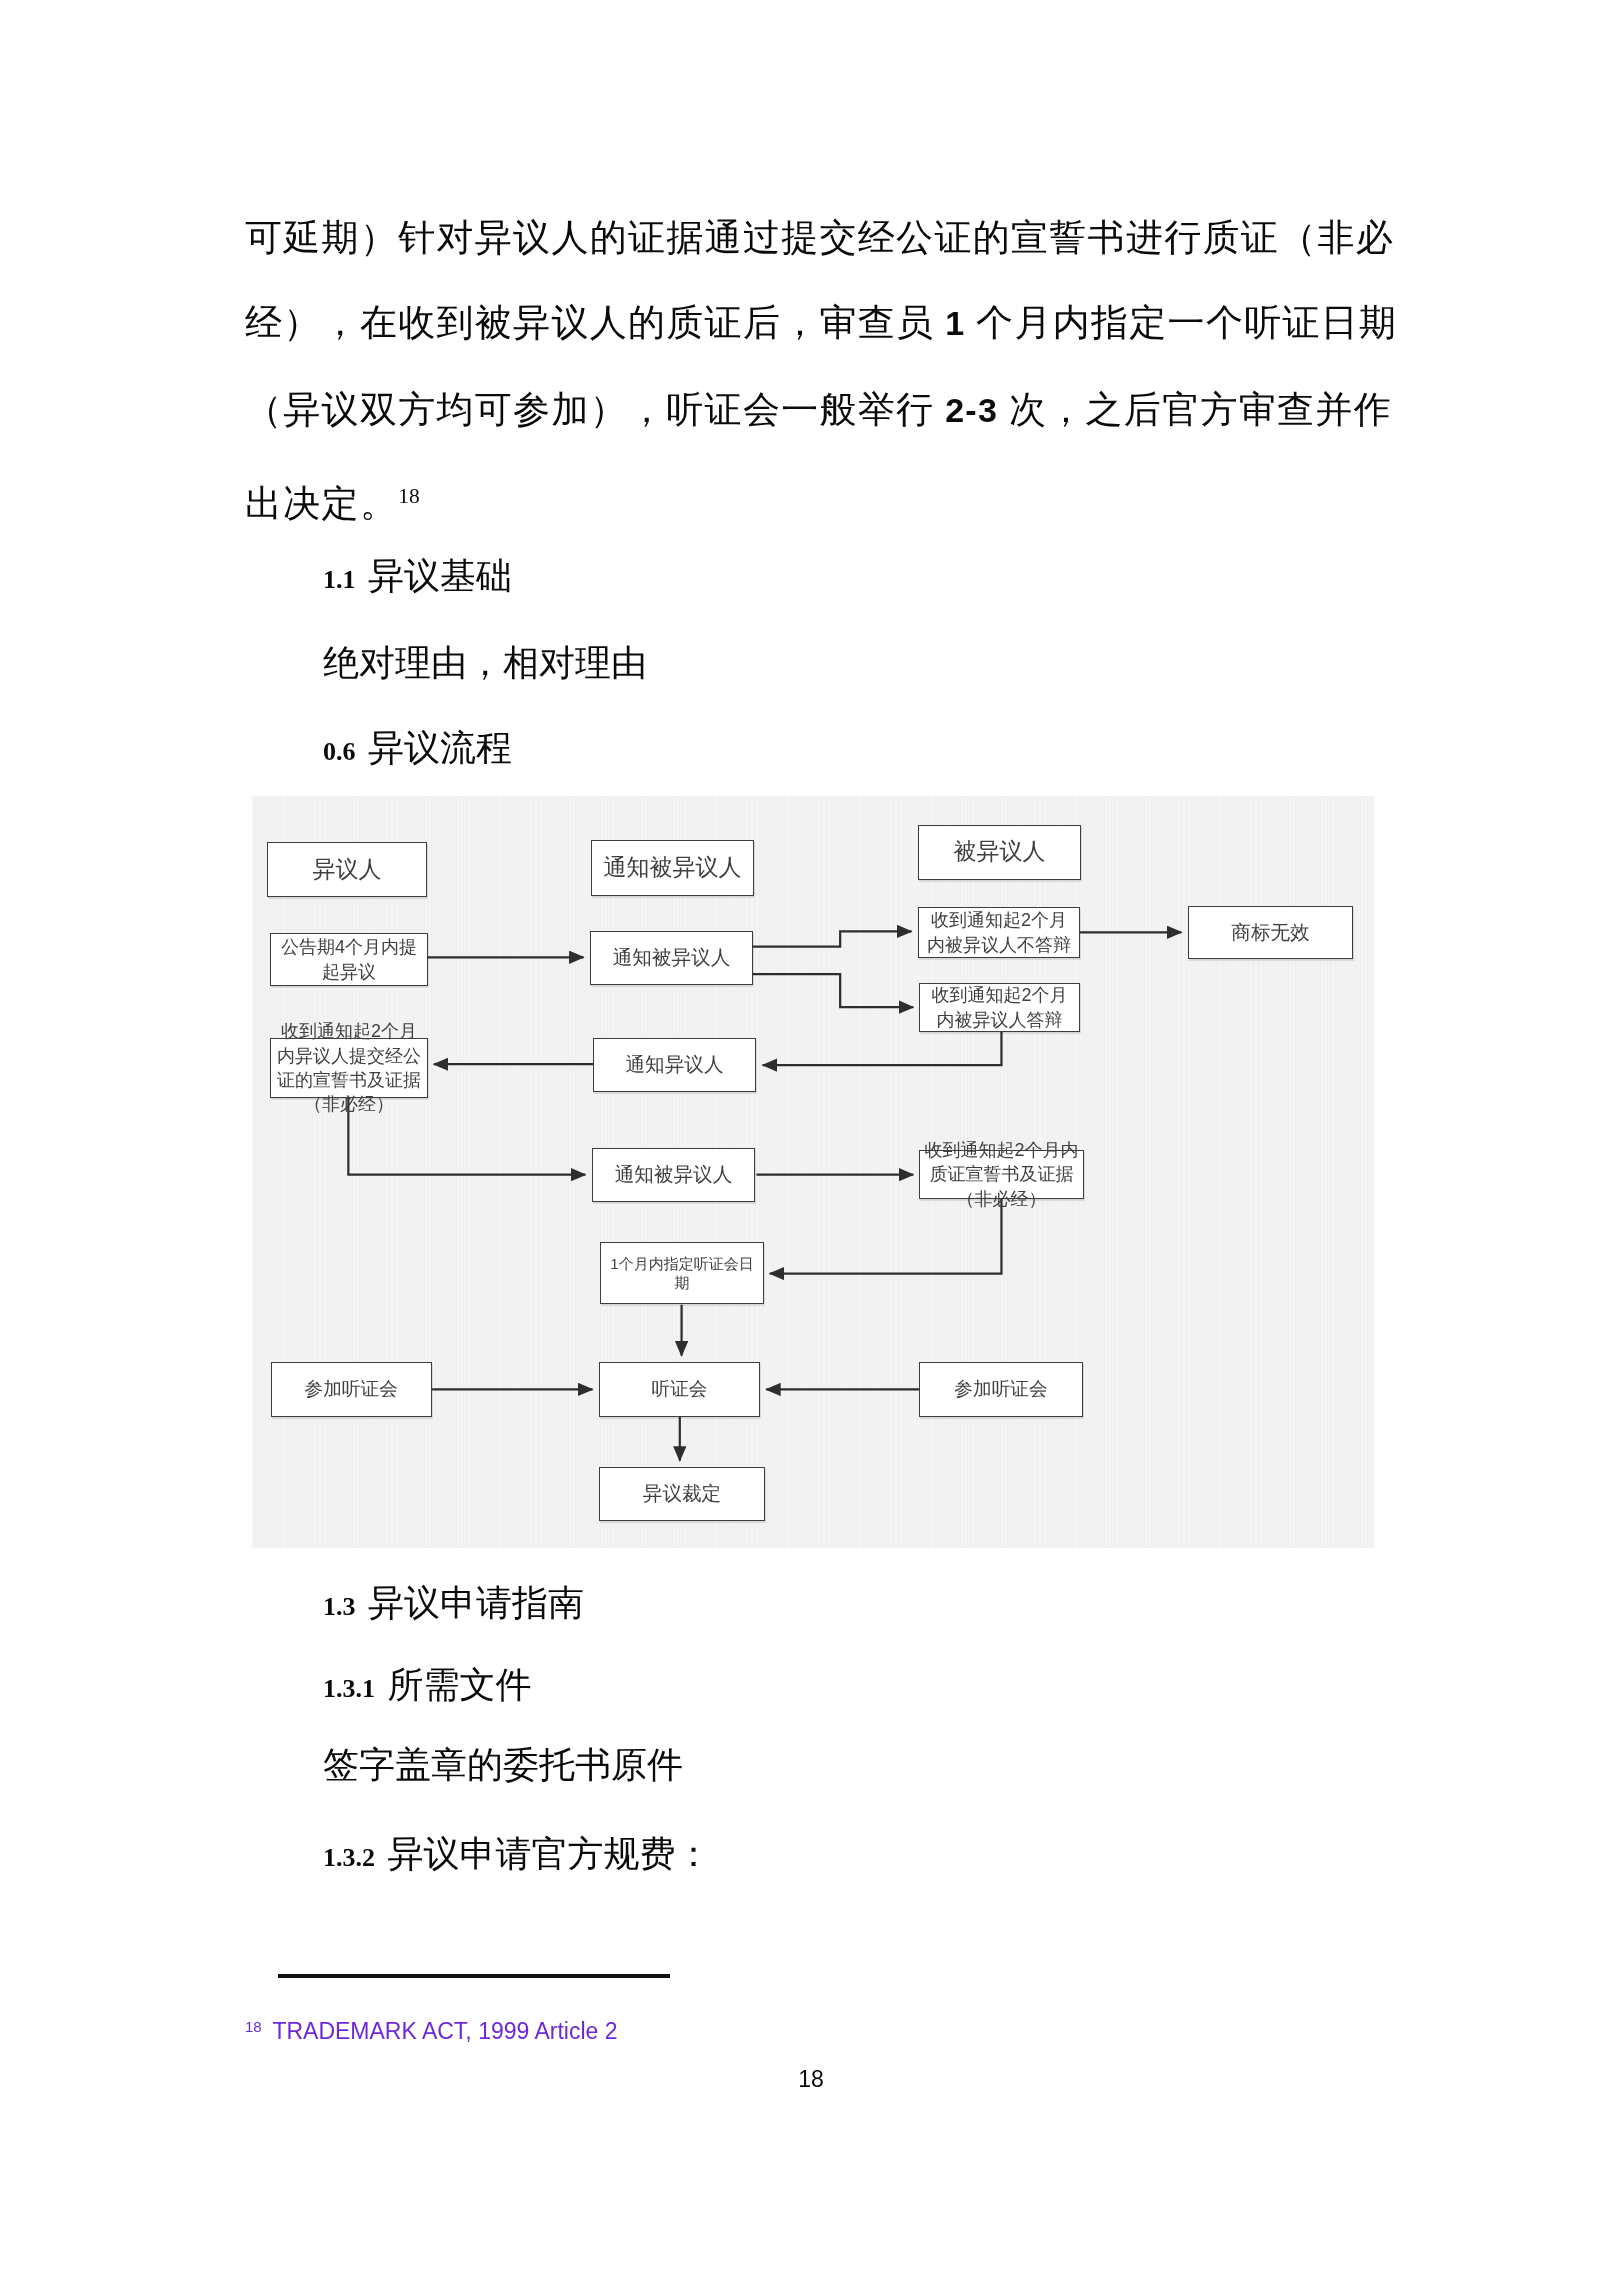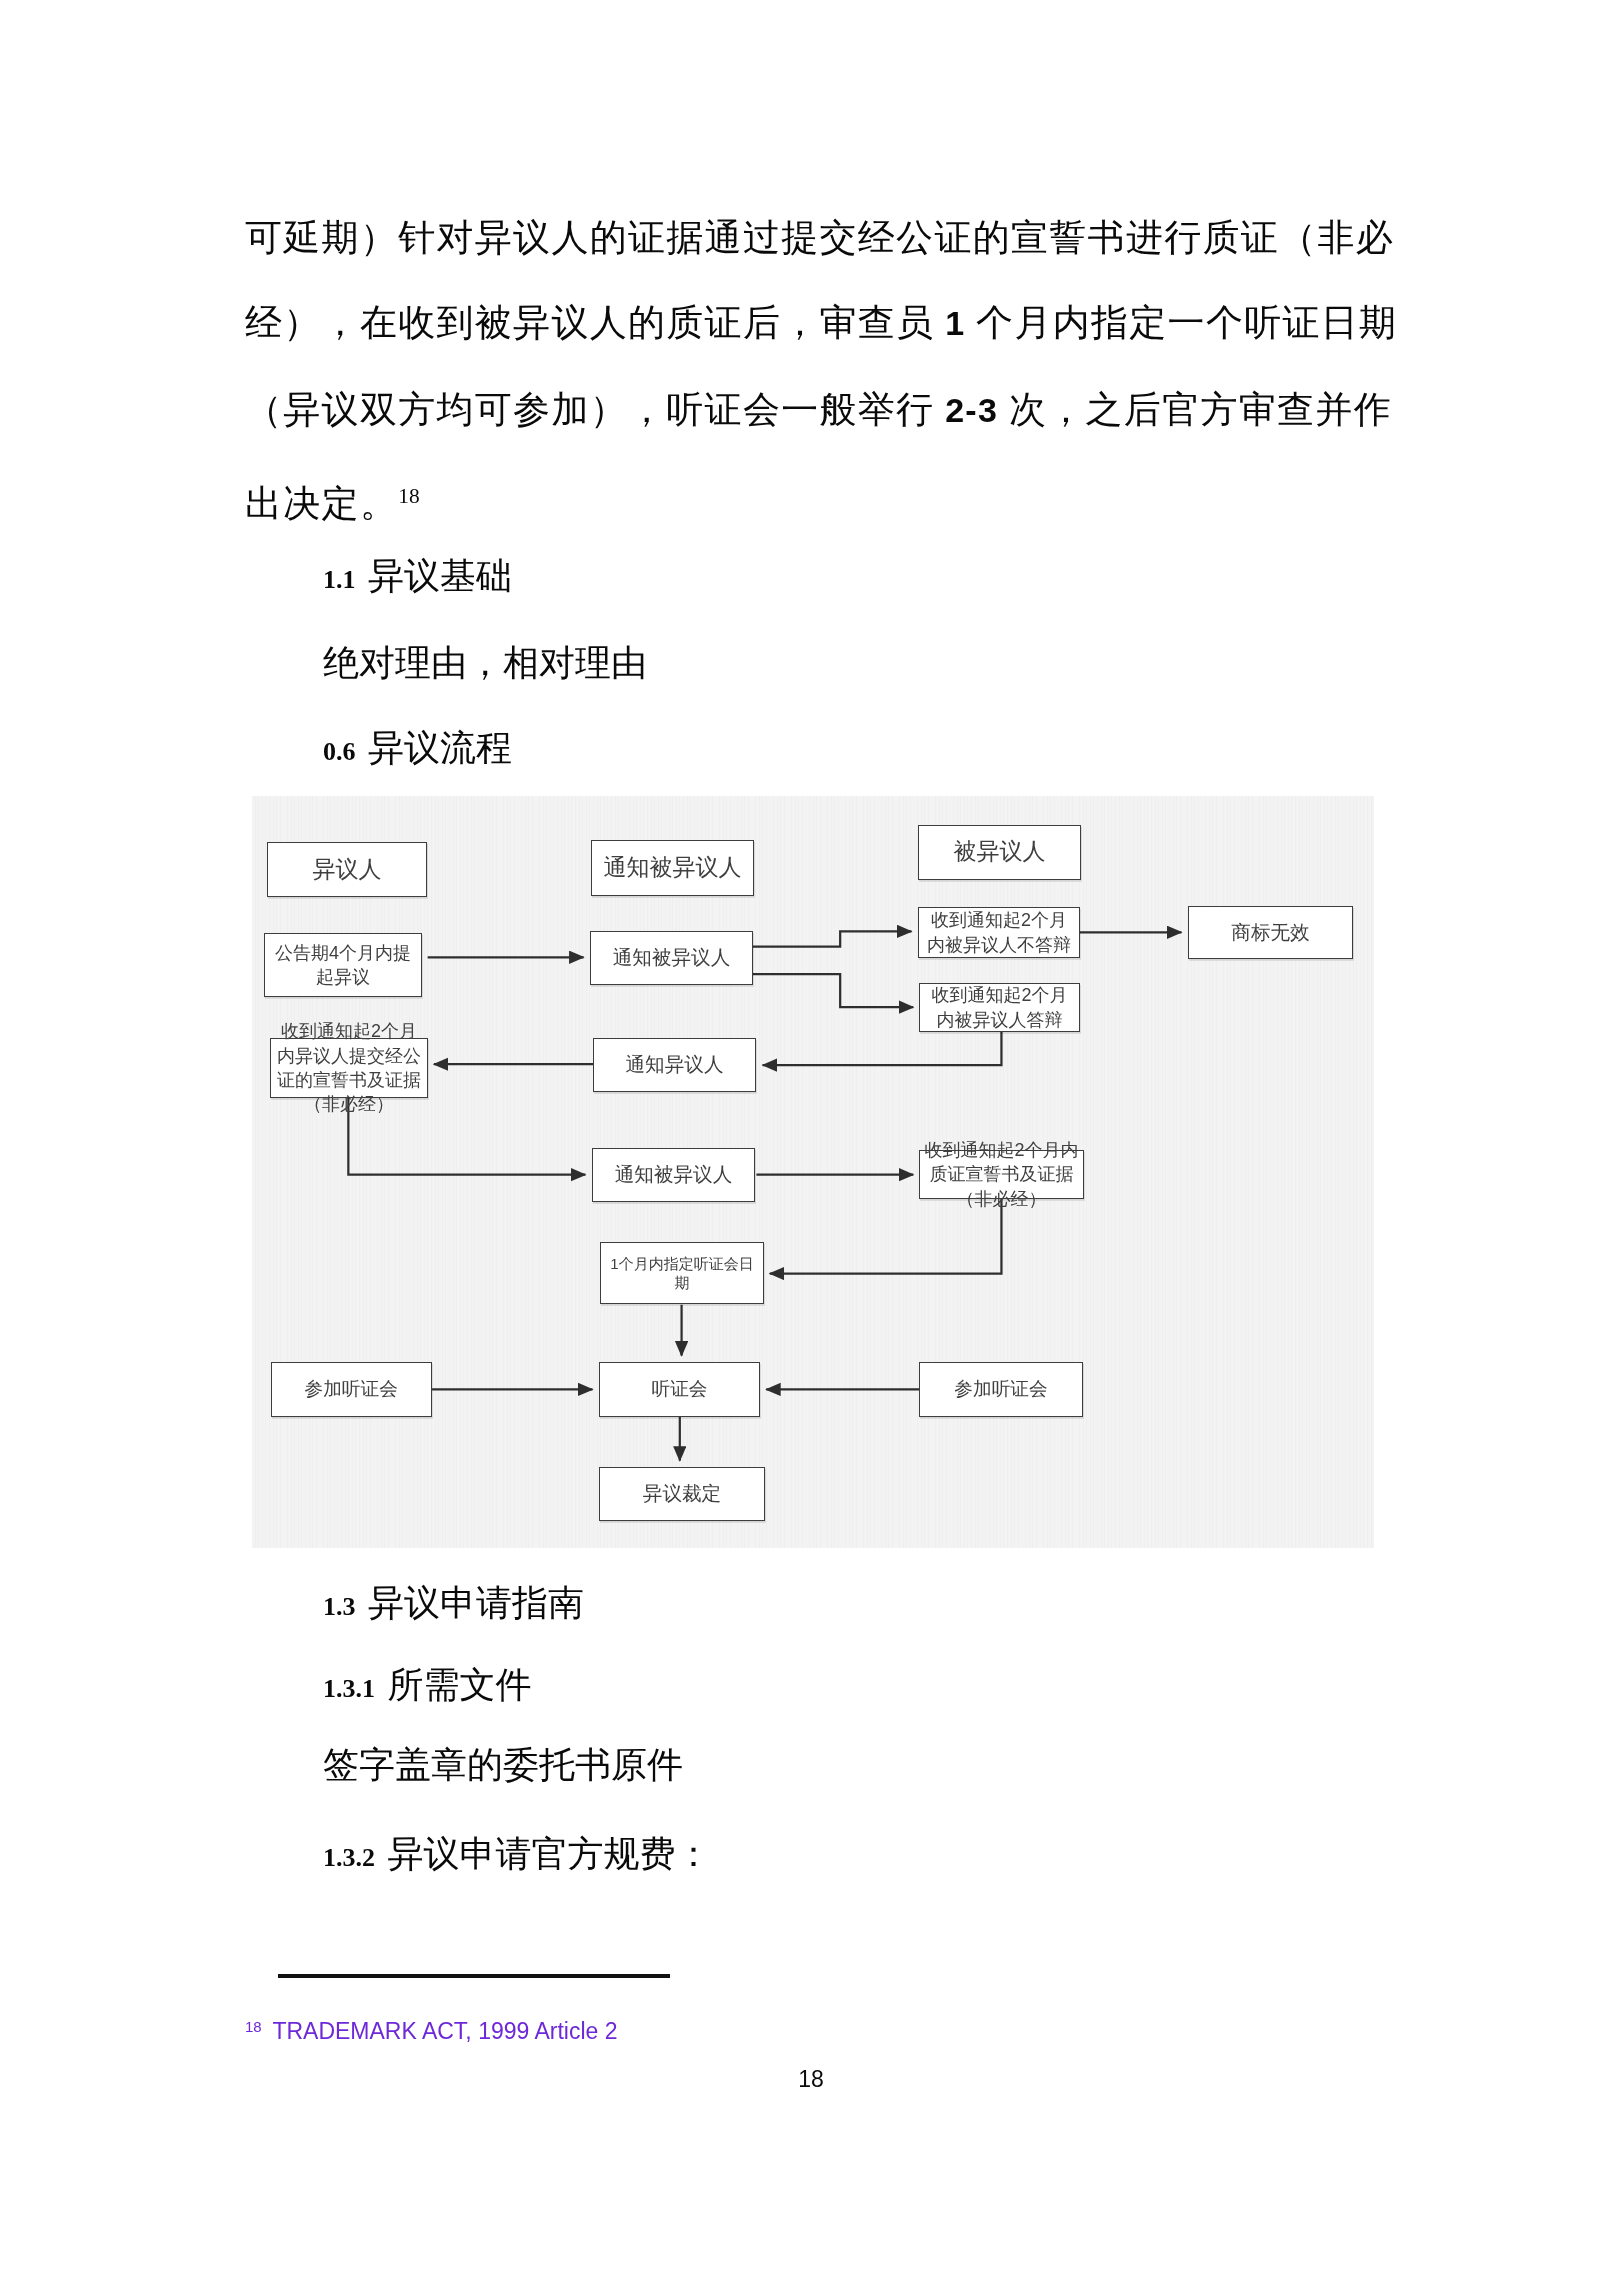--- a/index.html
+++ b/index.html
@@ -89,21 +89,21 @@
       <path class="line" marker-end="url(#ah)" d="M482,571 V628"></path>
       <path class="line" marker-end="url(#ah)" d="M202,666 H382"></path>
       <path class="line" marker-end="url(#ah)" d="M749,666 H577"></path>
       <path class="line" marker-end="url(#ah)" d="M480,697 V746"></path>
     </svg>
 
     <div class="node f26" style="left:15px;top:46px;width:160px;height:55px">异议人</div>
     <div class="node f26" style="left:339px;top:44px;width:163px;height:56px">通知被异议人</div>
     <div class="node f26" style="left:666px;top:28.5px;width:163px;height:55px">被异议人</div>
 
-    <div class="node f15" style="left:12px;top:137px;width:158px;height:64px">公告期4个月内提起异议</div>
+    <div class="node f15" style="left:18px;top:137px;width:158px;height:53px">公告期4个月内提起异议</div>
     <div class="node f22" style="left:338px;top:135px;width:163px;height:54px">通知被异议人</div>
     <div class="node f15" style="left:666px;top:111px;width:162px;height:51px">收到通知起2个月内被异议人不答辩</div>
     <div class="node f22" style="left:936px;top:110px;width:165px;height:53px">商标无效</div>
 
     <div class="node f15" style="left:667px;top:187px;width:161px;height:49px">收到通知起2个月内被异议人答辩</div>
     <div class="node f15" style="left:18px;top:242px;width:158px;height:60px">收到通知起2个月内异议人提交经公证的宣誓书及证据（非必经）</div>
     <div class="node f22" style="left:341px;top:242px;width:163px;height:54px">通知异议人</div>
 
     <div class="node f22" style="left:340px;top:352px;width:163px;height:54px">通知被异议人</div>
     <div class="node f15" style="left:667px;top:354px;width:165px;height:49px">收到通知起2个月内质证宣誓书及证据（非必经）</div>

